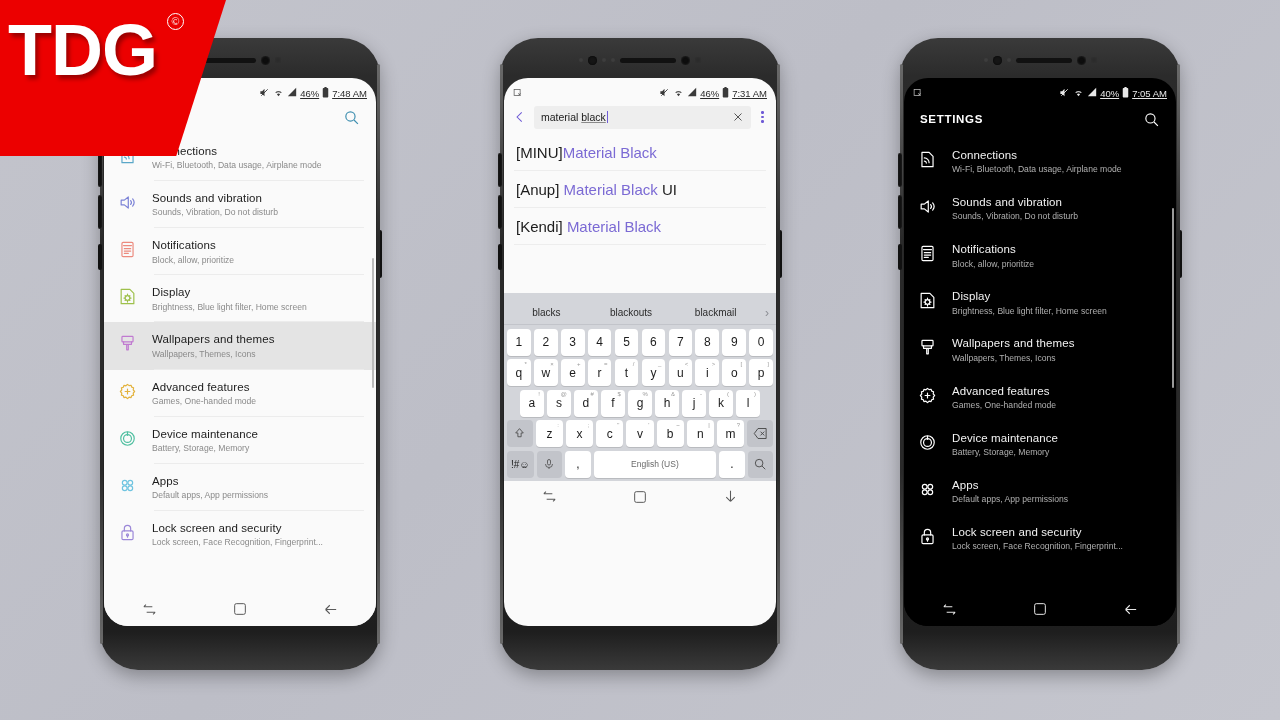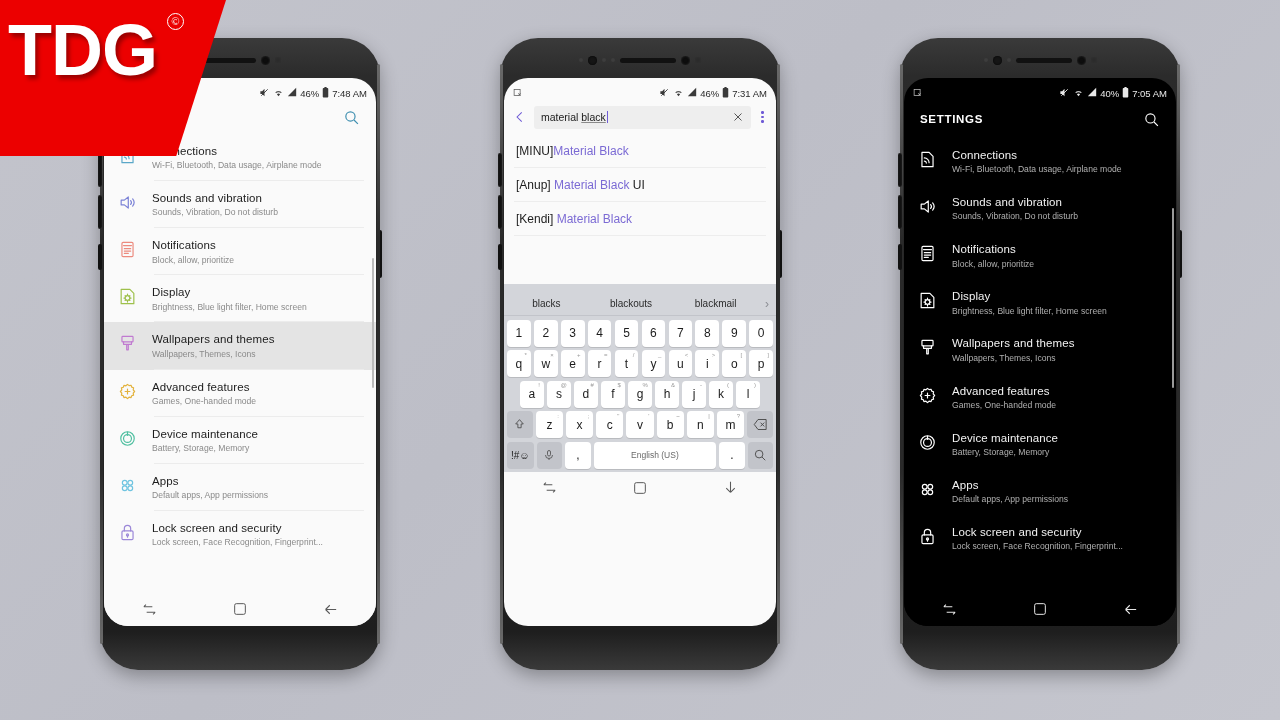--- a/index.html
+++ b/index.html
@@ -85,20 +85,21 @@
     background: #fafafa;
   }
   .screen.dark { background: #000; }
   .bezel-bottom { height: 40px; }
 
   
   .statusbar {
     height: 22px; display:flex; align-items:center;
     padding: 8px 9px 0 9px; font-size: 9.5px; color:#2a2a2a;
     justify-content: space-between;
+    text-decoration: underline;
   }
   .screen.dark .statusbar { color:#e8e8e8; }
   .sb-left { display:flex; align-items:center; gap:3px; }
   .sb-right { display:flex; align-items:center; gap:3px; font-size:9.5px; }
   .sb-icon { display:inline-block; line-height:1; }
 
   
   .settings-header {
     height: 38px; display:flex; align-items:center; justify-content:space-between;
     padding: 0 16px;
@@ -154,21 +155,21 @@
   .search-value { font-size:10.5px; color:#1c1c1c; white-space:nowrap; }
   .search-value .u { text-decoration: underline; text-decoration-color:#8a8a8a; }
   .caret { display:inline-block; width:1px; height:12px; background:#6f5bd6; margin-left:1px;
            vertical-align:-2px; }
   .clear-x { margin-left:auto; cursor:pointer; line-height:0; }
   .overflow-dots { display:flex; flex-direction:column; gap:2px; cursor:pointer; padding:2px 3px; }
   .overflow-dots i { width:2.6px; height:2.6px; border-radius:50%; background:#6f5bd6; display:block; }
 
   .suggestions { background:#fafafa; }
   .sugg {
-    padding: 10px 12px; font-size:12px; color:#1c1c1c; position:relative;
+    padding: 10px 12px; font-size:15px; color:#1c1c1c; position:relative;
     white-space:nowrap; overflow:hidden;
   }
   .sugg.pressed { background:#e8e8e8; }
   .sugg .hl { color:#7b6ad4; }
   .sugg::after {
     content:""; position:absolute; left:10px; right:10px; bottom:0; height:1px; background:#ededed;
   }
   .sugg.pressed::after { background:#e0e0e0; }
   .sugg-fill { background:#fafafa; }
 

